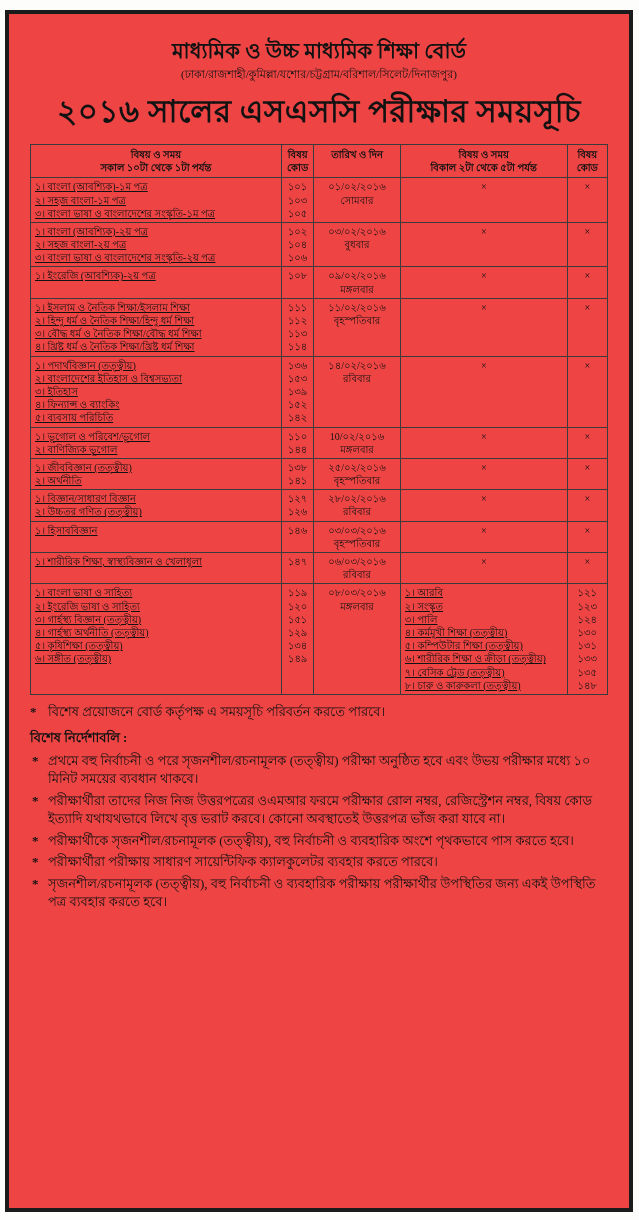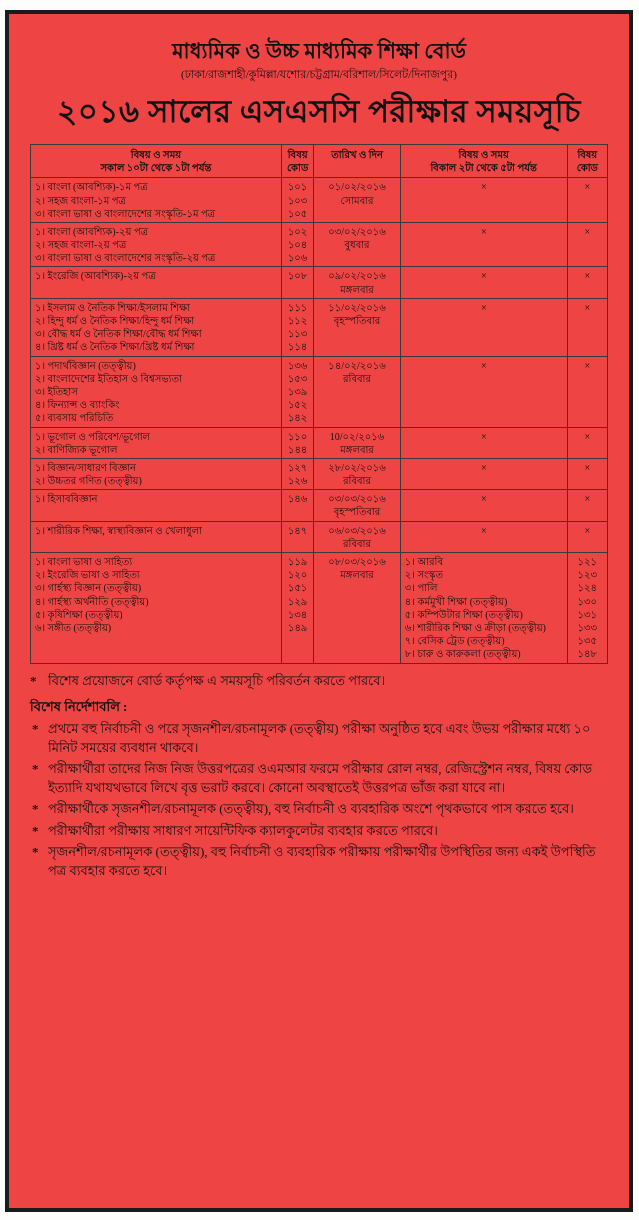--- a/index.html
+++ b/index.html
@@ -22,21 +22,21 @@
   table.sched {
     width: 97%; margin: 14px auto 0; border-collapse: collapse;
     font-size: 10px; line-height: 1.32; table-layout: fixed;
   }
   table.sched th, table.sched td {
     border: 1px solid #3a3a3a; padding: 2px 4px; vertical-align: top;
   }
   table.sched th { font-weight: bold; text-align: center; padding: 3px 2px; }
   .cell-left { text-align: left; }
   .cell-center { text-align: center; }
-  .sub-line { white-space: nowrap; overflow: hidden; }
+  .sub-line { white-space: nowrap; overflow: hidden; text-decoration: underline; }
   .code-line { }
   .date-cell { text-align: center; }
   .mark-cell { text-align: center; }
   .th-sub { display: block; }
   
   .footer { width: 97%; margin: 8px auto 0; font-size: 13px; line-height: 1.42; }
   .note-row { display: flex; gap: 6px; margin-top: 2px; }
   .note-marker { flex: 0 0 12px; font-weight: bold; }
   .instr-title { font-weight: bold; font-size: 13px; margin: 8px 0 4px; }
   .instr-list { display: flex; flex-direction: column; gap: 3px; }
@@ -191,20 +191,36 @@
             </td>
             <td class="date-cell">
               <div>10/০২/২০১৬</div>
               <div>মঙ্গলবার</div>
             </td>
             <td class="mark-cell">×</td>
             <td class="mark-cell">×</td>
           </tr>
           <tr>
             <td class="cell-left">
+              <div class="sub-line">১। জীববিজ্ঞান (তত্ত্বীয়)</div>
+              <div class="sub-line">২। অর্থনীতি</div>
+            </td>
+            <td class="cell-center">
+              <div class="code-line">১৩৮</div>
+              <div class="code-line">১৪১</div>
+            </td>
+            <td class="date-cell">
+              <div>২৫/০২/২০১৬</div>
+              <div>বৃহস্পতিবার</div>
+            </td>
+            <td class="mark-cell">×</td>
+            <td class="mark-cell">×</td>
+          </tr>
+          <tr>
+            <td class="cell-left">
               <div class="sub-line">১। বিজ্ঞান/সাধারণ বিজ্ঞান</div>
               <div class="sub-line">২। উচ্চতর গণিত (তত্ত্বীয়)</div>
             </td>
             <td class="cell-center">
               <div class="code-line">১২৭</div>
               <div class="code-line">১২৬</div>
             </td>
             <td class="date-cell">
               <div>২৮/০২/২০১৬</div>
               <div>রবিবার</div>

